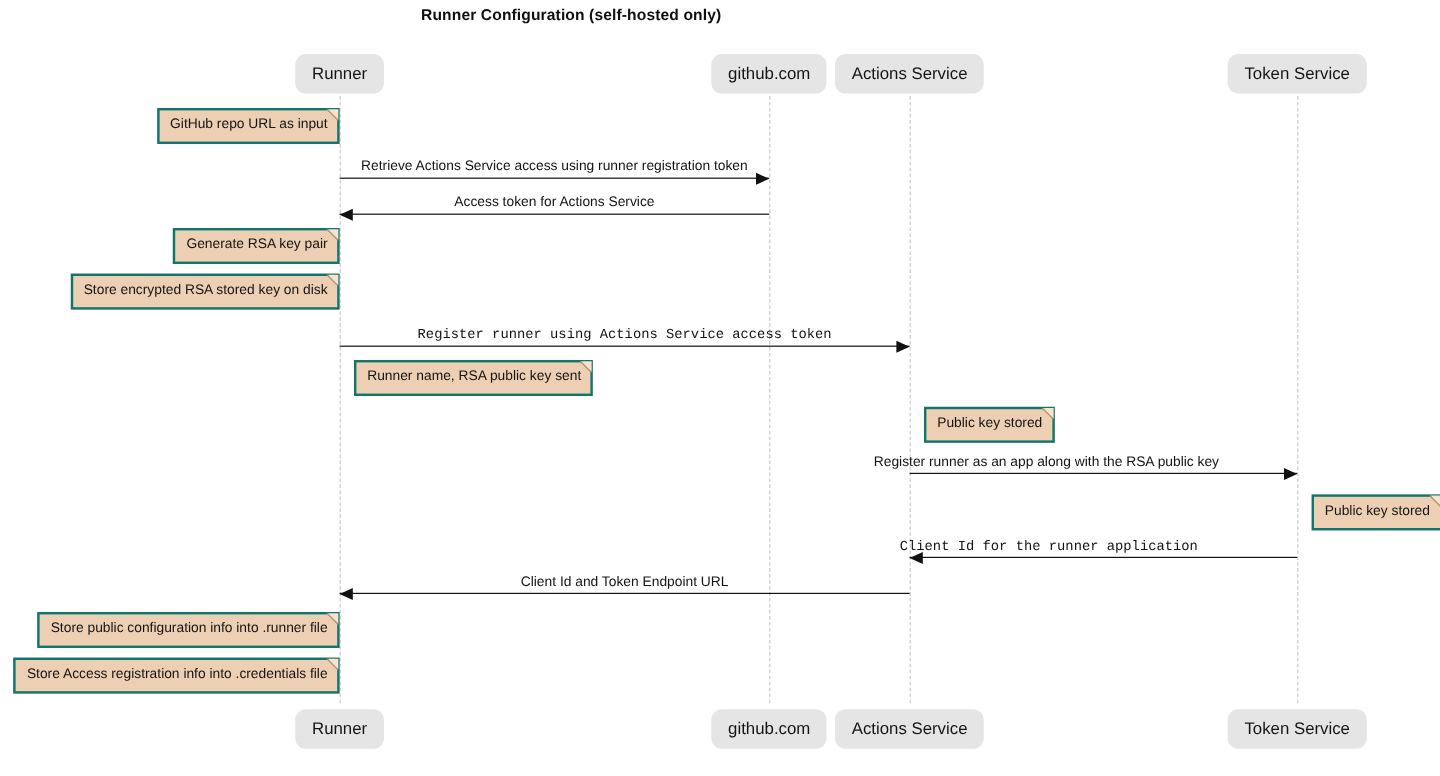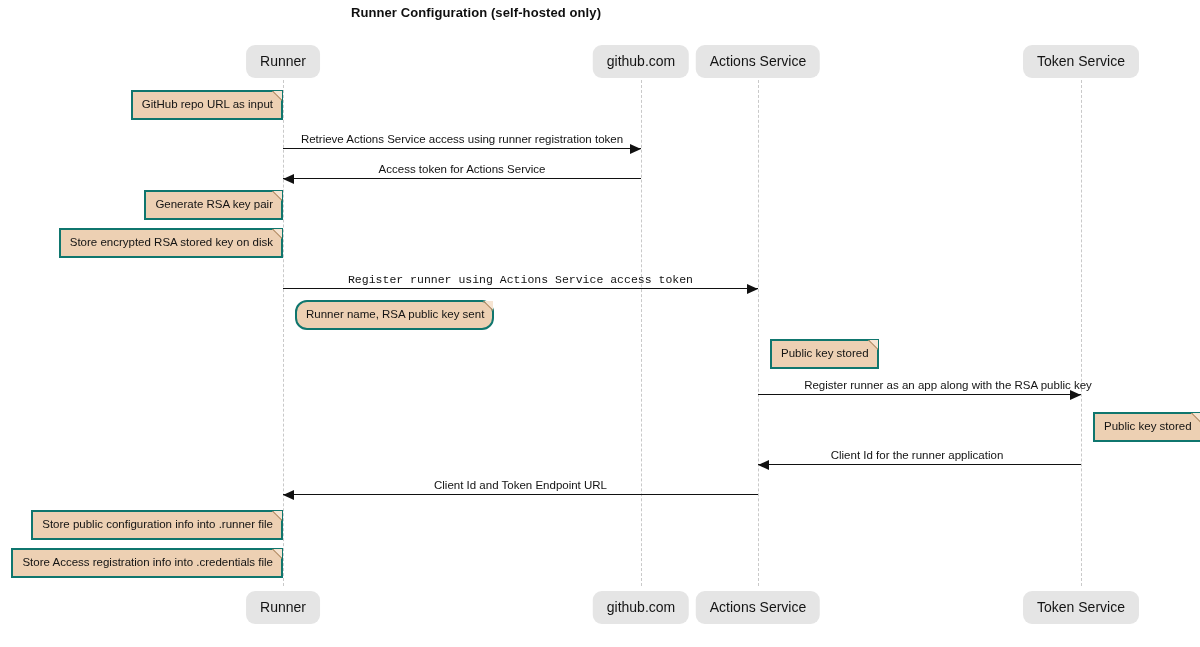--- a/index.html
+++ b/index.html
@@ -145,33 +145,33 @@
       <div class="arrowhead right" style="top: 144px; left: 630px;"></div>
       <div class="msg-label" style="left: 462px; top: 133px;">Retrieve Actions Service access using runner registration token</div>
       <div class="msg-line" style="left: 283px; top: 178px; width: 358px;"></div>
       <div class="arrowhead left" style="top: 174px; left: 283px;"></div>
       <div class="msg-label" style="left: 462px; top: 163px;">Access token for Actions Service</div>
       <div class="msg-line" style="left: 283px; top: 288px; width: 475px;"></div>
       <div class="arrowhead right" style="top: 284px; left: 747px;"></div>
       <div class="msg-label" style="left: 520.5px; top: 273px; font-family: Liberation Mono, monospace;">Register runner using Actions Service access token</div>
       <div class="msg-line" style="left: 758px; top: 394px; width: 323px;"></div>
       <div class="arrowhead right" style="top: 390px; left: 1070px;"></div>
-      <div class="msg-label" style="left: 948px; top: 379px;">Register runner as an app along with the RSA public key</div>
+      <div class="msg-label" style="left: 872px; top: 379px;">Register runner as an app along with the RSA public key</div>
       <div class="msg-line" style="left: 758px; top: 464px; width: 323px;"></div>
       <div class="arrowhead left" style="top: 460px; left: 758px;"></div>
-      <div class="msg-label" style="left: 917px; top: 449px;">Client Id for the runner application</div>
+      <div class="msg-label" style="left: 874px; top: 449px; font-family: Liberation Mono, monospace;">Client Id for the runner application</div>
       <div class="msg-line" style="left: 283px; top: 494px; width: 475px;"></div>
       <div class="arrowhead left" style="top: 490px; left: 283px;"></div>
       <div class="msg-label" style="left: 520.5px; top: 479px;">Client Id and Token Endpoint URL</div>
     </div>
   <div id="notes">
       <div class="note" style="top: 90px; right: 917px;"><span>GitHub repo URL as input</span><span class="fold"></span><span class="fold-edge"></span></div>
       <div class="note" style="top: 190px; right: 917px;"><span>Generate RSA key pair</span><span class="fold"></span><span class="fold-edge"></span></div>
       <div class="note" style="top: 228px; right: 917px;"><span>Store encrypted RSA stored key on disk</span><span class="fold"></span><span class="fold-edge"></span></div>
-      <div class="note" style="top: 300px; left: 295px; border-radius: 12px;"><span>Runner name, RSA public key sent</span><span class="fold"></span><span class="fold-edge"></span></div>
+      <div class="note" style="top: 300px; left: 295px;"><span>Runner name, RSA public key sent</span><span class="fold"></span><span class="fold-edge"></span></div>
       <div class="note" style="top: 339px; left: 770px;"><span>Public key stored</span><span class="fold"></span><span class="fold-edge"></span></div>
       <div class="note" style="top: 412px; left: 1093px;"><span>Public key stored</span><span class="fold"></span><span class="fold-edge"></span></div>
       <div class="note" style="top: 510px; right: 917px;"><span>Store public configuration info into .runner file</span><span class="fold"></span><span class="fold-edge"></span></div>
       <div class="note" style="top: 548px; right: 917px;"><span>Store Access registration info into .credentials file</span><span class="fold"></span><span class="fold-edge"></span></div>
     </div>
   <div id="participants-top">
       <div class="participant" style="left: 283px; top: 45px;"><span>Runner</span></div>
       <div class="participant" style="left: 641px; top: 45px;"><span>github.com</span></div>
       <div class="participant" style="left: 758px; top: 45px;"><span>Actions Service</span></div>
       <div class="participant" style="left: 1081px; top: 45px;"><span>Token Service</span></div>

